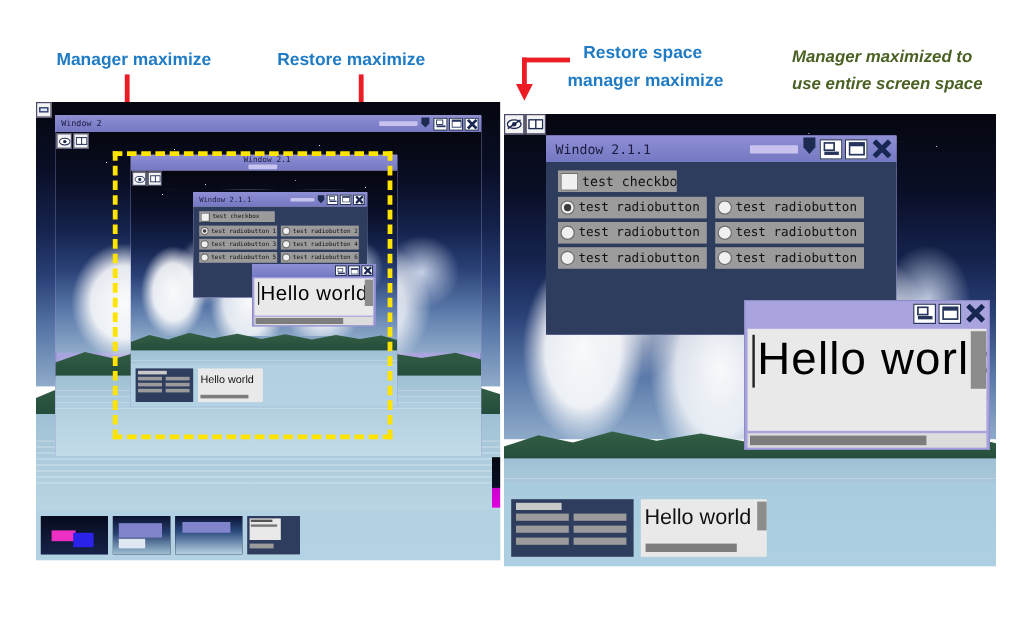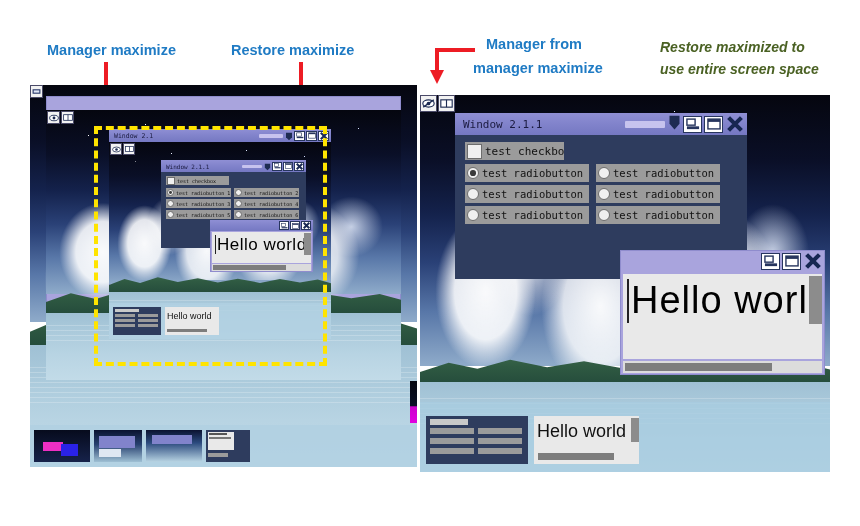--- a/index.html
+++ b/index.html
@@ -88,24 +88,24 @@
   .taskbar{position:absolute;background:rgba(176,208,226,.85);}
   .thumb{position:absolute;box-sizing:border-box;overflow:hidden;background:#0b1430;}
   .edgebar{position:absolute;}
 </style>
 </head>
 <body>
 
 <div class="annot" style="left:47px;top:42px;">Manager maximize</div>
 <div class="annot" style="left:231px;top:42px;">Restore maximize</div>
 
-<div class="annot" style="left:486px;top:36px;">Manager from</div>
+<div class="annot" style="left:486px;top:36px;">Restore space</div>
 <div class="annot" style="left:473px;top:60px;">manager maximize</div>
 
-<div class="annot-green" style="left:660px;top:38px;">Restore maximized to</div>
+<div class="annot-green" style="left:660px;top:38px;">Manager maximized to</div>
 <div class="annot-green" style="left:660px;top:60px;">use entire screen space</div>
 
 <div class="arrow" style="left:99px;top:62px;">
   <div class="arrow-stem" style="left:5px;top:0;width:4px;height:68px;"></div>
   <div class="arrow-head" style="left:0;top:62px;border-left:7px solid transparent;border-right:7px solid transparent;border-top:14px solid #ED1C24;"></div>
 </div>
 <div class="arrow" style="left:294px;top:62px;">
   <div class="arrow-stem" style="left:5px;top:0;width:4px;height:68px;"></div>
   <div class="arrow-head" style="left:0;top:62px;border-left:7px solid transparent;border-right:7px solid transparent;border-top:14px solid #ED1C24;"></div>
 </div>
@@ -125,20 +125,47 @@
     <div class="toolbtn" style="width:13px;height:13px;">
       <svg width="9" height="9" viewBox="0 0 16 16">
           <rect x="1" y="4" width="14" height="8" fill="#2a3a6b"></rect>
           <rect x="3" y="6" width="10" height="4" fill="#dfe6f5"></rect>
         </svg>
     </div>
   </div>
 
   <div class="win" style="left:16px;top:11px;width:355px;height:284px;">
     <div class="win-frame"></div>
+    <div class="tbar" style="height:14px;">
+      <div class="tbar-title" style="font-size:7px;">Window 2</div>
+      <div class="tbar-spacer"></div>
+      <div class="slider" style="width:32px;height:4px;margin-right:2px;"></div>
+      <div class="shield" style="margin-right:2px;">
+        <svg width="9" height="10" viewBox="0 0 10 12">
+            <path d="M1 1 H9 V7 L5 11 L1 7 Z" fill="#1d2b52"></path>
+          </svg>
+      </div>
+      <div class="tbtn" style="width:12px;height:11px;margin-right:1px;">
+        <svg width="9" height="8" viewBox="0 0 12 10">
+            <rect x="1" y="1" width="7" height="5" fill="#fff" stroke="#27355e"></rect>
+            <rect x="1" y="7" width="10" height="2" fill="#27355e"></rect>
+          </svg>
+      </div>
+      <div class="tbtn" style="width:12px;height:11px;margin-right:1px;">
+        <svg width="9" height="8" viewBox="0 0 12 10">
+            <rect x="1" y="1" width="10" height="8" fill="#fff" stroke="#27355e"></rect>
+            <rect x="1" y="1" width="10" height="2" fill="#27355e"></rect>
+          </svg>
+      </div>
+      <div class="tbtn" style="width:12px;height:11px;margin-right:2px;">
+        <svg width="9" height="9" viewBox="0 0 10 10">
+            <path d="M1 1 L9 9 M9 1 L1 9" stroke="#1b2a55" stroke-width="2.6" fill="none"></path>
+          </svg>
+      </div>
+    </div>
     <div class="client" style="top:14px;height:270px;">
       <div class="sky" style="height:68%;"></div>
       <div class="clouds" style="top:12%;height:58%;"></div>
       <div class="hills" style="top:64%;height:13%;"></div>
       <div class="water" style="top:75%;"></div>
 
       <div class="tools" style="left:1px;top:1px;">
         <div class="toolbtn" style="width:13px;height:13px;margin-right:1px;">
           <svg width="10" height="8" viewBox="0 0 16 12">
               <ellipse cx="8" cy="6" rx="7" ry="4.4" fill="#fff" stroke="#1d2b52" stroke-width="1.4"></ellipse>
@@ -148,21 +175,21 @@
         <div class="toolbtn" style="width:13px;height:13px;">
           <svg width="10" height="9" viewBox="0 0 16 13">
               <rect x="1" y="2" width="14" height="9" fill="#fff" stroke="#1d2b52" stroke-width="1.3"></rect>
               <path d="M8 2 V11" stroke="#1d2b52" stroke-width="1.3"></path>
             </svg>
         </div>
       </div>
 
       <div class="win" style="left:63px;top:19px;width:222px;height:210px;">
         <div class="win-frame"></div>
-        <div class="tbar" style="height:13px;">
+        <div class="tbar" style="height:13px;flex-direction:column;">
           <div class="tbar-title" style="font-size:6.5px;">Window 2.1</div>
           <div class="tbar-spacer"></div>
           <div class="slider" style="width:24px;height:4px;margin-right:2px;"></div>
           <div class="shield" style="margin-right:1px;">
             <svg width="8" height="9" viewBox="0 0 10 12">
                 <path d="M1 1 H9 V7 L5 11 L1 7 Z" fill="#1d2b52"></path>
               </svg>
           </div>
           <div class="tbtn" style="width:11px;height:10px;margin-right:1px;">
             <svg width="8" height="7" viewBox="0 0 12 10">

